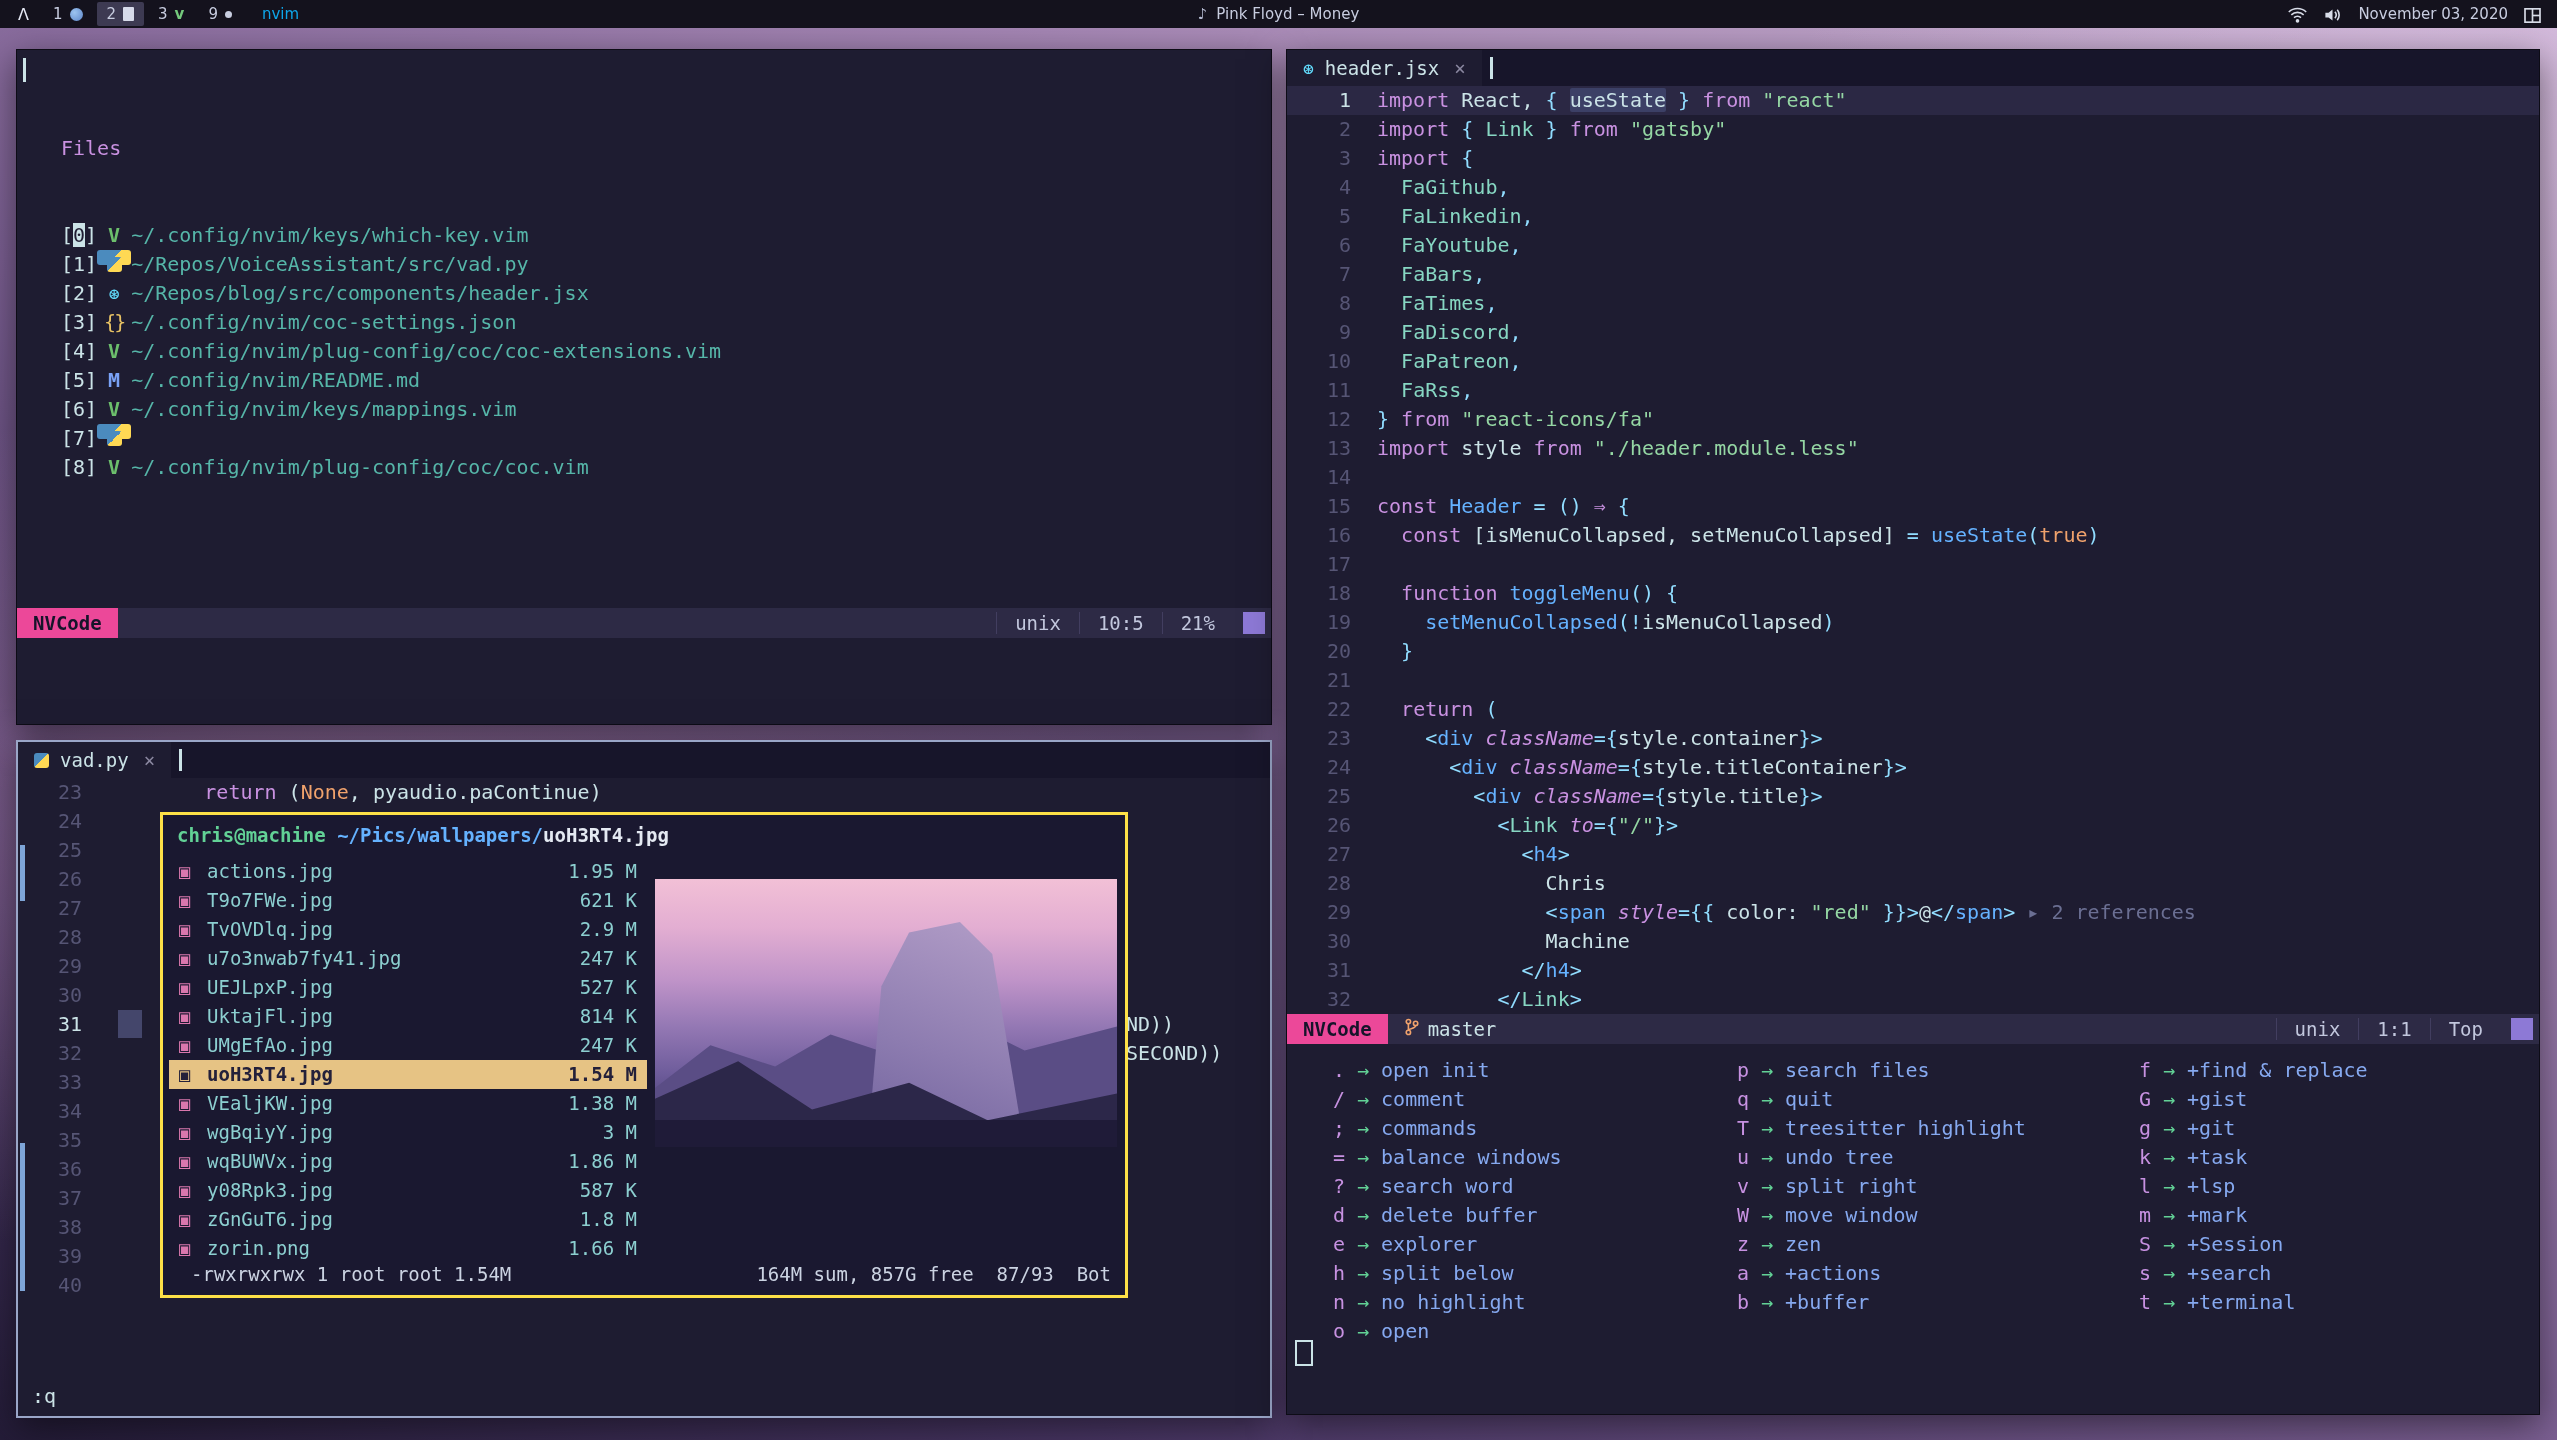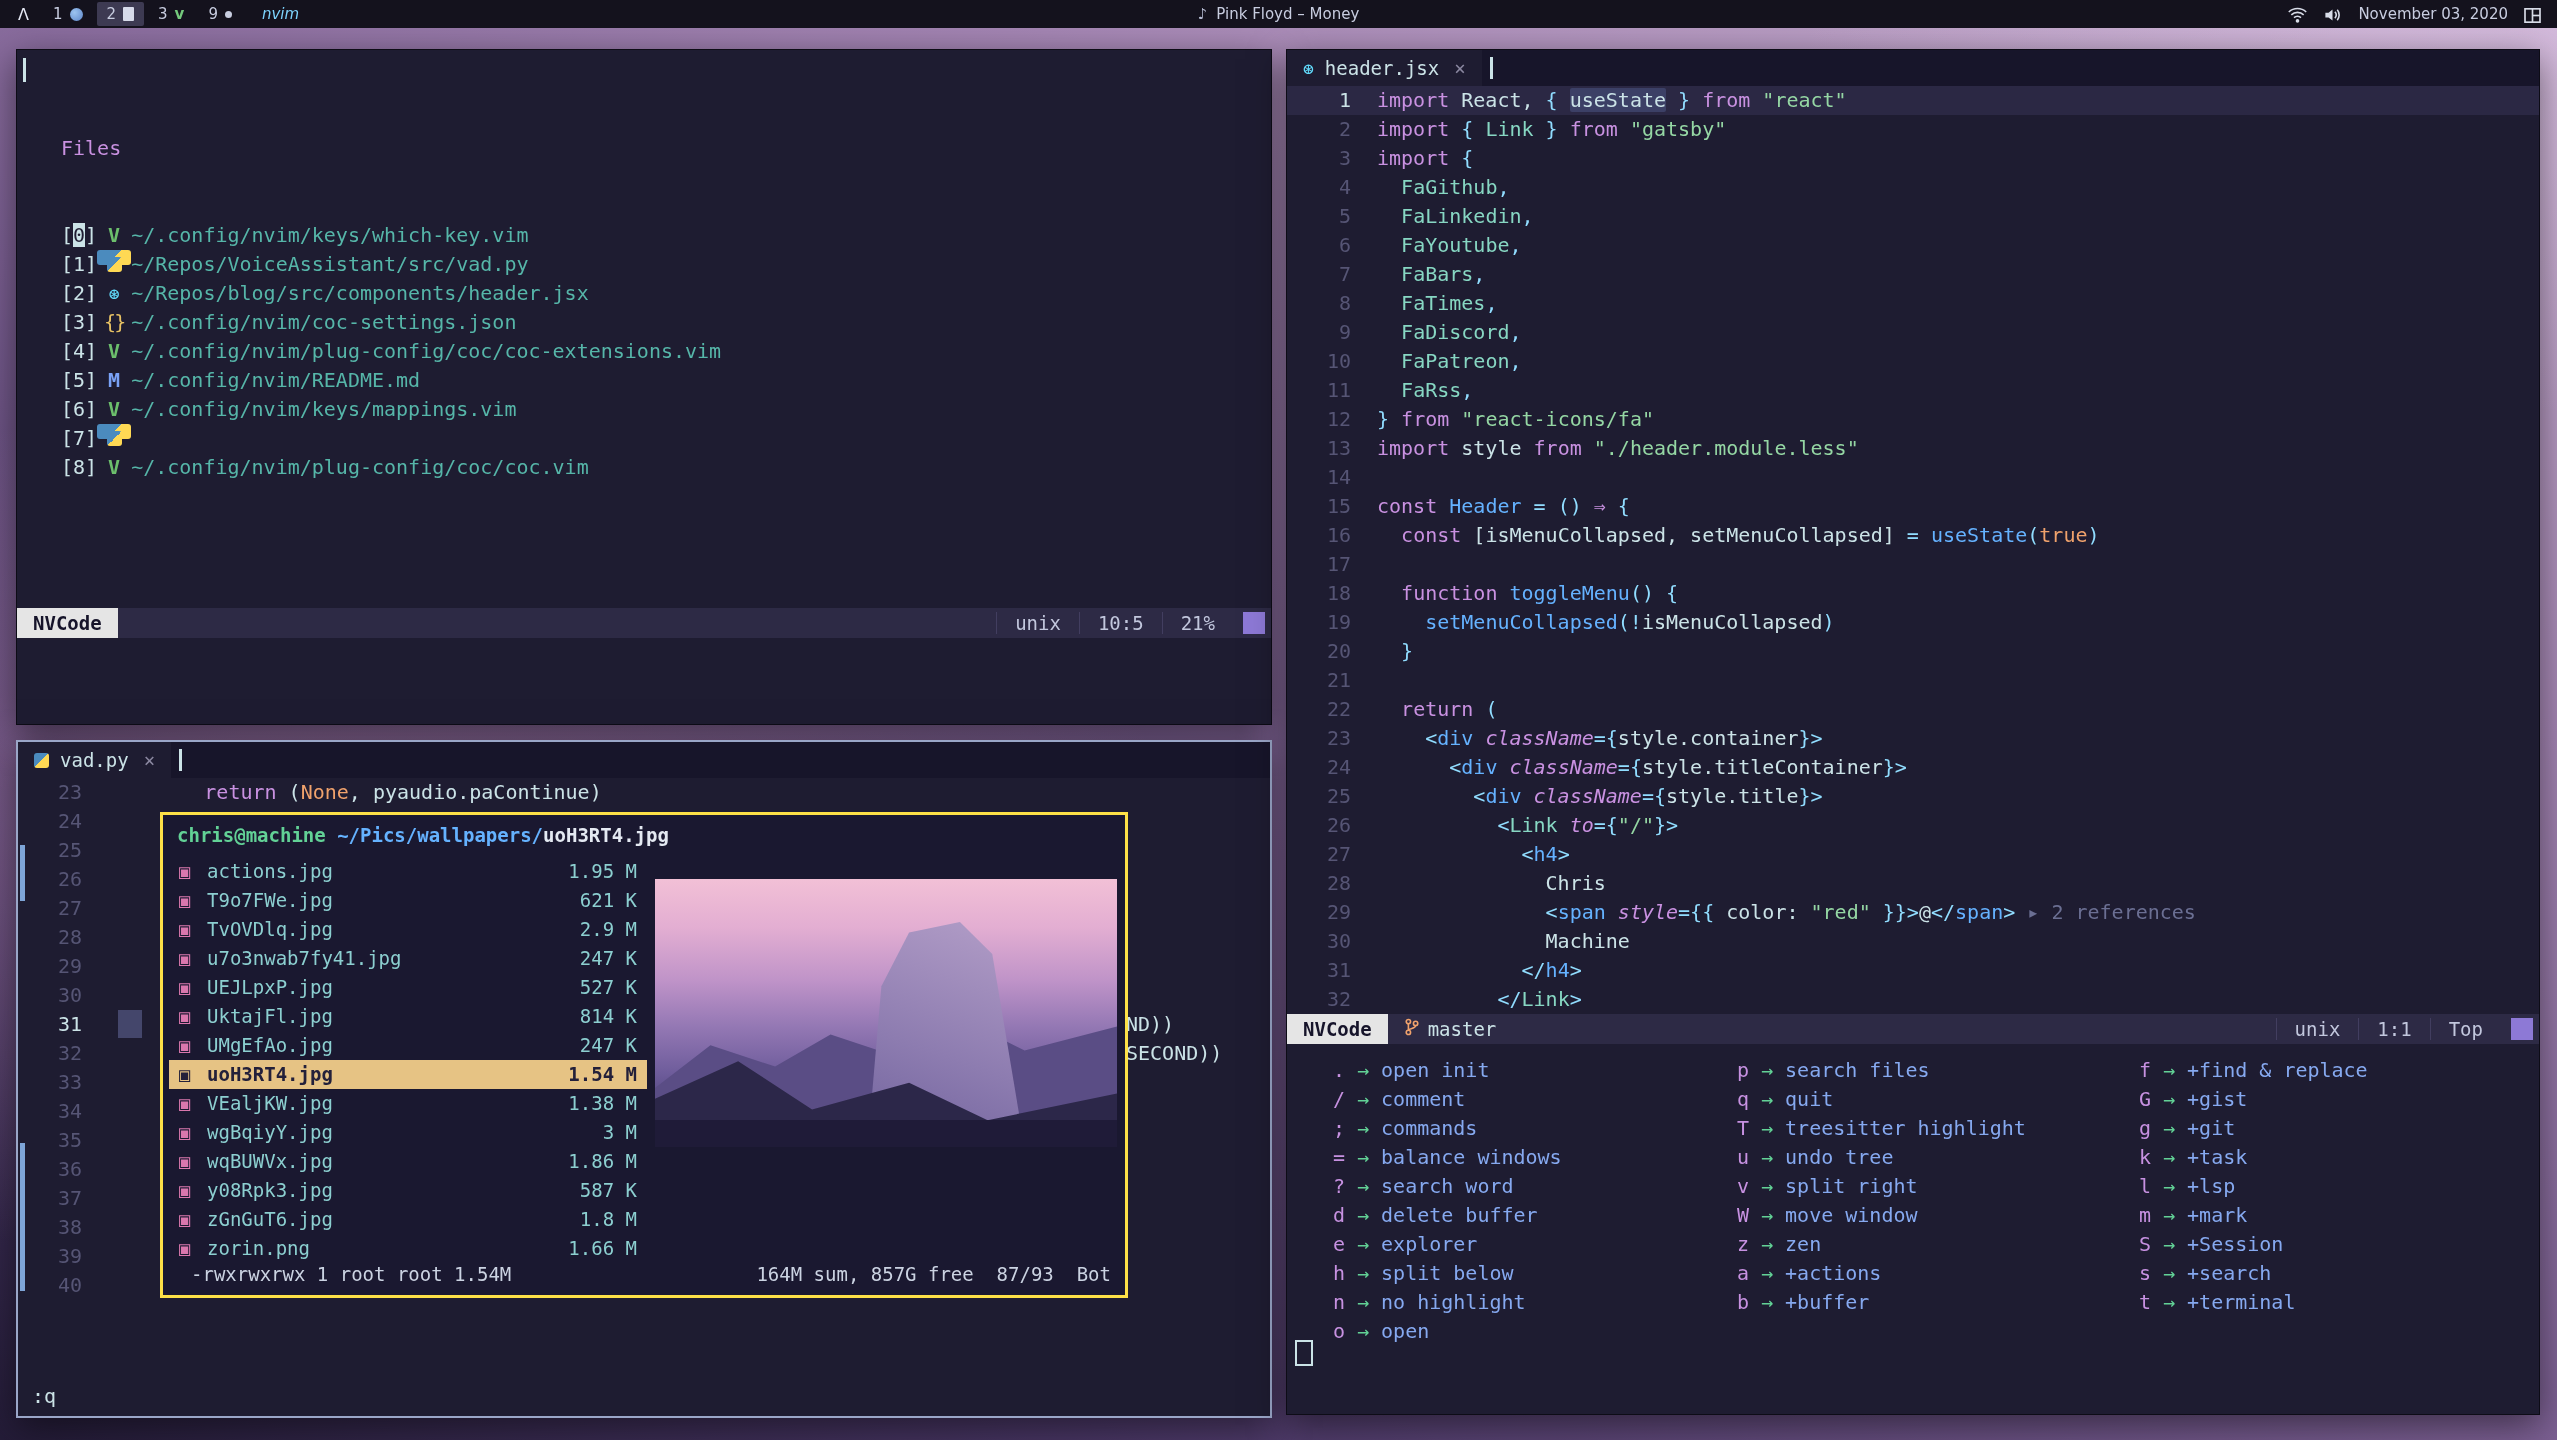--- a/index.html
+++ b/index.html
@@ -20,21 +20,21 @@
     padding:0 10px; z-index:50;
   }
   .tb-left{display:flex; align-items:center; gap:6px;}
   .tb-logo{color:#e6e9f5; font-size:16px; padding:0 8px;}
   .ws{display:flex; align-items:center; gap:7px; padding:2px 10px; border-radius:2px; height:24px;}
   .ws.active{background:#3d3a52;}
   .ws .ic-globe{width:13px;height:13px;border-radius:50%;background:radial-gradient(circle at 35% 35%, #9cc3ef, #5d86c9);display:inline-block;}
   .ws .ic-file{width:11px;height:14px;background:#d7dbea;border-radius:1px;display:inline-block;}
   .ws .ic-vimv{color:#74c97c;font-weight:bold;}
   .ws .ic-dot{width:7px;height:7px;border-radius:50%;background:#c8cde0;display:inline-block;}
-  .tb-title{margin-left:14px;color:#7dd3fc;font-style:italic;}
+  .tb-title{margin-left:14px;color:#0ea5e9;}
   .tb-center{position:absolute;left:50%;transform:translateX(-50%);display:flex;align-items:center;gap:9px;}
   .tb-center .note{color:#b9bfd6;}
   .tb-right{margin-left:auto;display:flex;align-items:flex-end;gap:16px;padding-right:6px;}
   .tb-right svg{display:block;}
   
   .window{position:absolute;background:#1e1c31;box-shadow:0 10px 34px rgba(0,0,0,.5);}
   .win-start{left:16px; top:49px; width:1256px; height:676px; border:1px solid #0d0c16;}
   .win-edit{left:16px; top:740px; width:1256px; height:678px; border:2px solid #9aa6c8;}
   .win-code{left:1286px; top:49px; width:1254px; height:1366px; border:1px solid #0d0c16;}
   
@@ -62,21 +62,21 @@
   .tk-pn{color:#91ddff;}
   .tk-str{color:#95d7a4;}
   .tk-fn{color:#65b2ff;}
   .tk-cmp{color:#87d7c3;}
   .tk-at{color:#c991e1;font-style:italic;}
   .tk-cn{color:#f0a26c;}
   .tk-ln{color:#6b6f93;}
   .tk-hl{color:#cbe3e7;background:#3c4066;border-radius:2px;}
   
   .statusline{position:absolute;left:0;right:0;height:30px;background:#2d2a45;display:flex;align-items:center;font-size:19px;}
-  .sl-chip{background:#e5e5e5;color:#16142a;font-weight:bold;padding:0 16px;height:30px;display:flex;align-items:center;}
+  .sl-chip{background:#ec4899;color:#16142a;font-weight:bold;padding:0 16px;height:30px;display:flex;align-items:center;}
   .sl-branch{display:flex;align-items:center;gap:8px;margin-left:16px;color:#cbe3e7;}
   .sl-right{margin-left:auto;display:flex;align-items:center;height:30px;}
   .sl-seg{padding:0 18px;color:#c2c7dd;border-left:1px solid #423e60;height:22px;display:flex;align-items:center;}
   .sl-square{width:22px;height:22px;background:#8d79d6;margin:0 6px 0 10px;}
   
   .start-content{position:absolute;left:0;top:0;right:0;bottom:118px;padding:26px 0 0 44px;font-size:20px;line-height:29px;}
   .logo{color:#7c9f8d;white-space:pre;margin-left:18px;font-size:20px;line-height:29px;}
   .files-heading{color:#c991e1;margin-top:58px;}
   .start-files{margin-top:58px;}
   .s-line{height:29px;display:flex;white-space:pre;}

